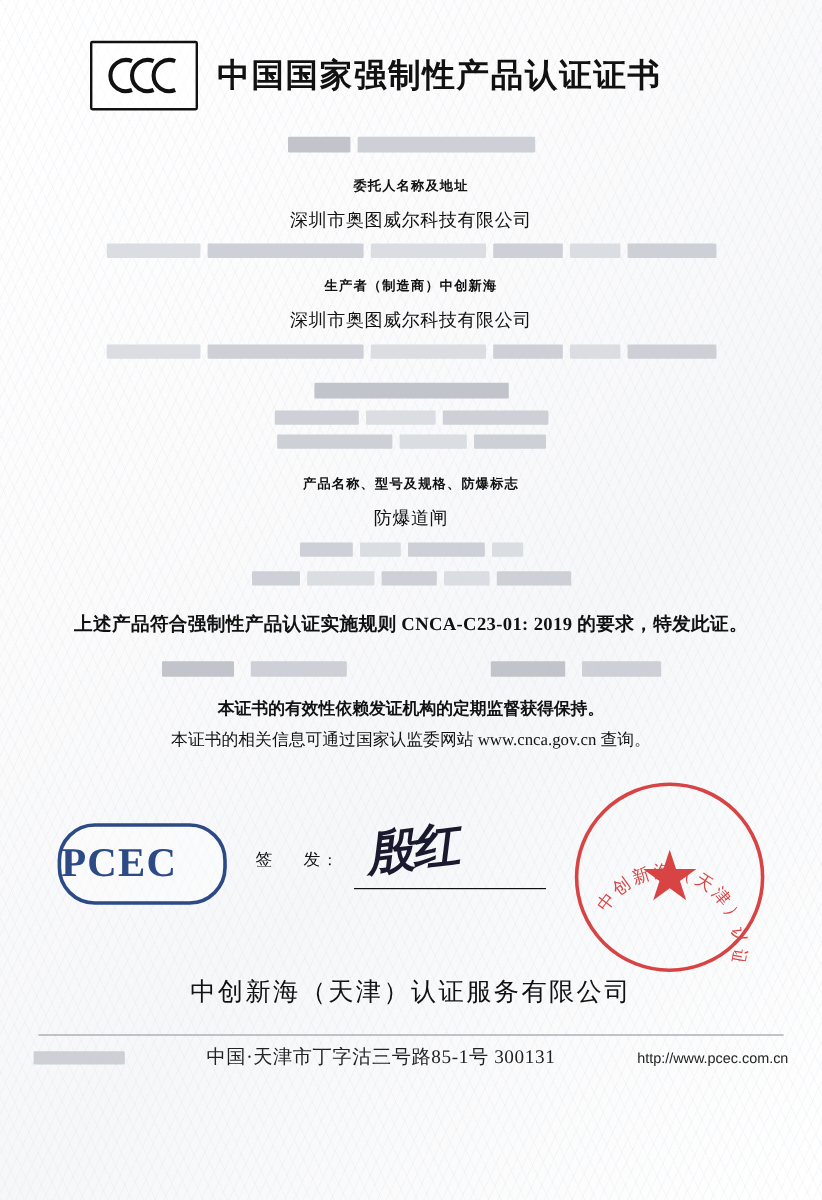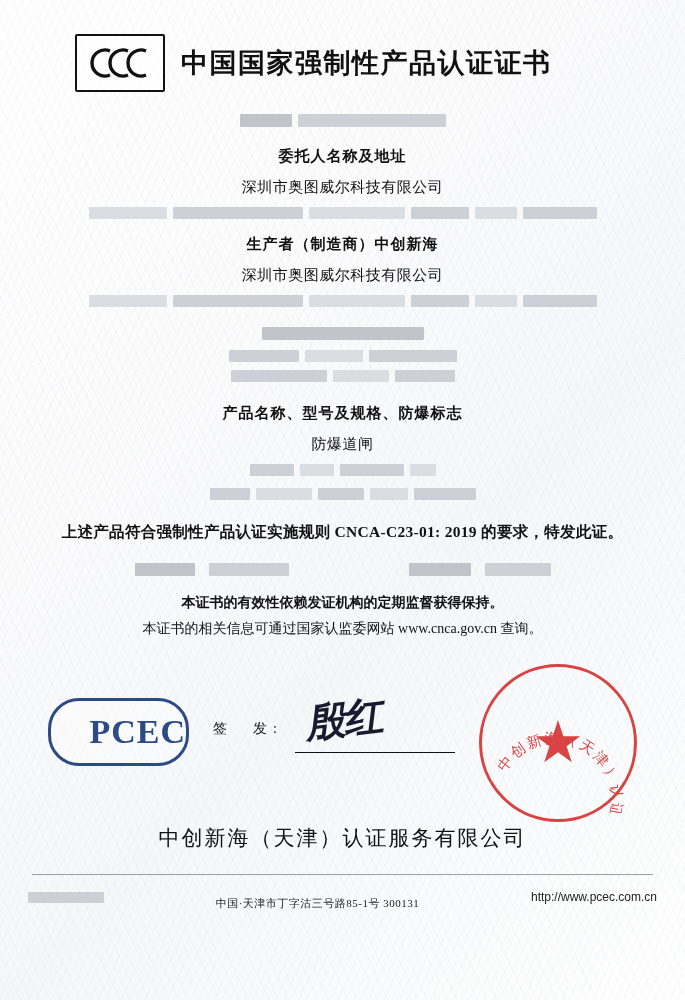--- a/index.html
+++ b/index.html
@@ -59,21 +59,21 @@
   .cert-title {
     font-size: 27px;
     font-weight: bold;
     letter-spacing: 1.5px;
     color: #111;
     white-space: nowrap;
     font-family: "Liberation Serif", "DejaVu Serif", serif;
   }
   .row { text-align: center; margin: 0; }
   .label {
-    font-size: 15px;
+    font-size: 11px;
     font-weight: bold;
     letter-spacing: 1px;
     color: #111;
   }
   .value {
     font-size: 15px;
     color: #111;
     letter-spacing: 0.5px;
   }
   .small-note {
@@ -127,21 +127,21 @@
   .pcec-logo {
     position: absolute;
     left: 48px;
     top: 38px;
     width: 135px;
     height: 62px;
     border: 3px solid #2c4a86;
     border-radius: 31px;
     display: flex;
     align-items: center;
-    justify-content: flex-end;
+    justify-content: flex-start;
     background: rgba(255,255,255,0.4);
   }
   .pcec-logo span {
     font-family: "Liberation Serif", "DejaVu Serif", serif;
     font-size: 34px;
     font-weight: bold;
     color: #2c4a86;
     letter-spacing: 1px;
   }
   .sign-label {
@@ -211,23 +211,22 @@
   }
   .footer {
     display: flex;
     align-items: center;
     justify-content: space-between;
     padding: 8px 28px 0 28px;
     font-size: 12.5px;
     color: #222;
   }
   .footer-center {
-    font-size: 11px;
+    font-size: 16px;
     letter-spacing: 0.5px;
-    margin-top: 13px;
   }
   .footer-right {
     font-family: Liberation Sans, sans-serif;
     font-size: 12px;
   }
 </style>
 </head>
 <body>
 
 <div class="page">

